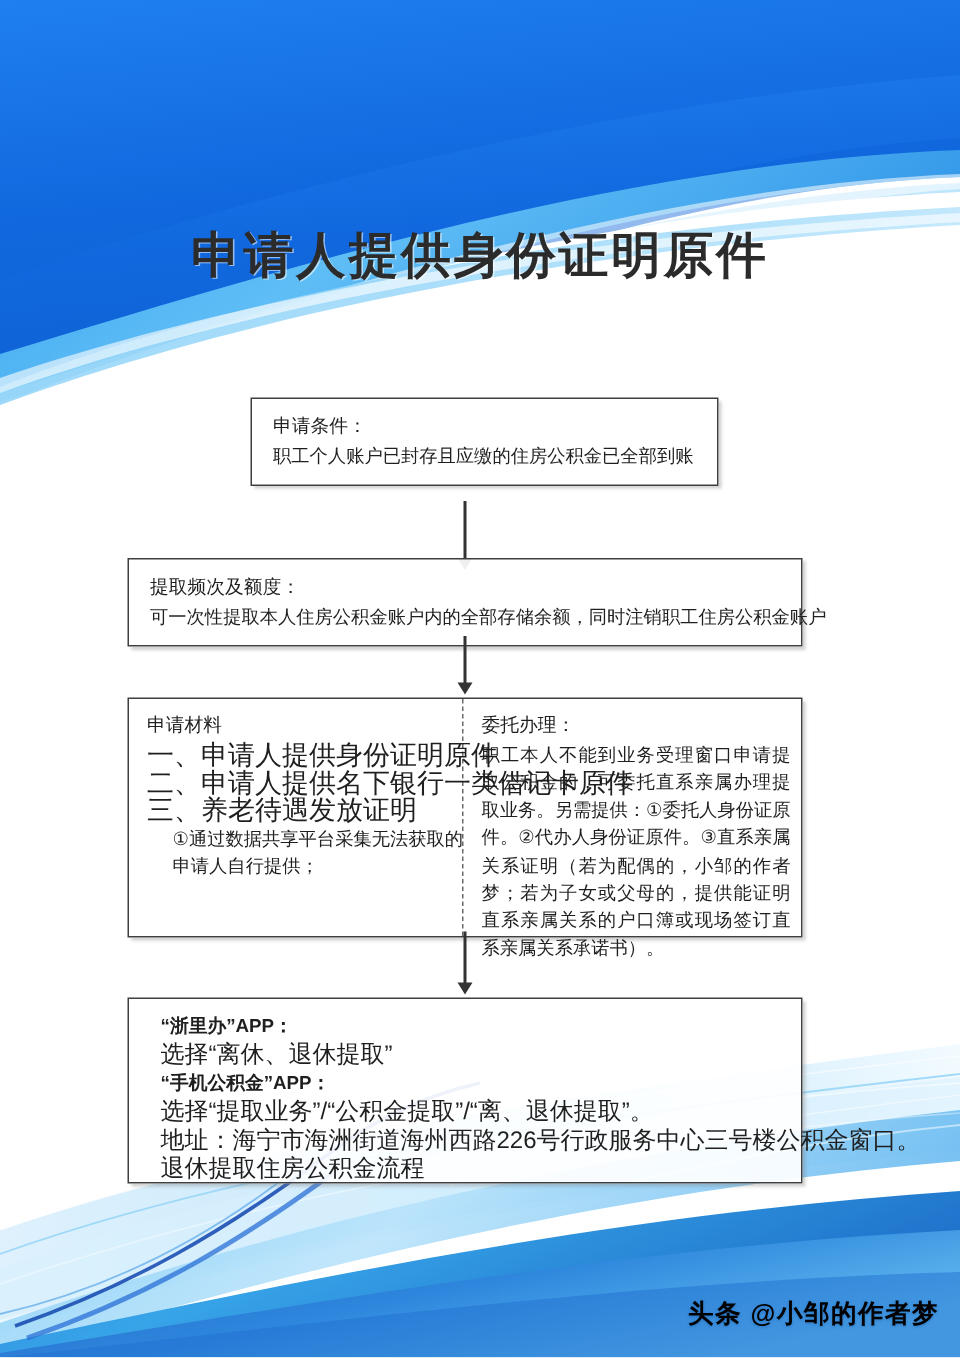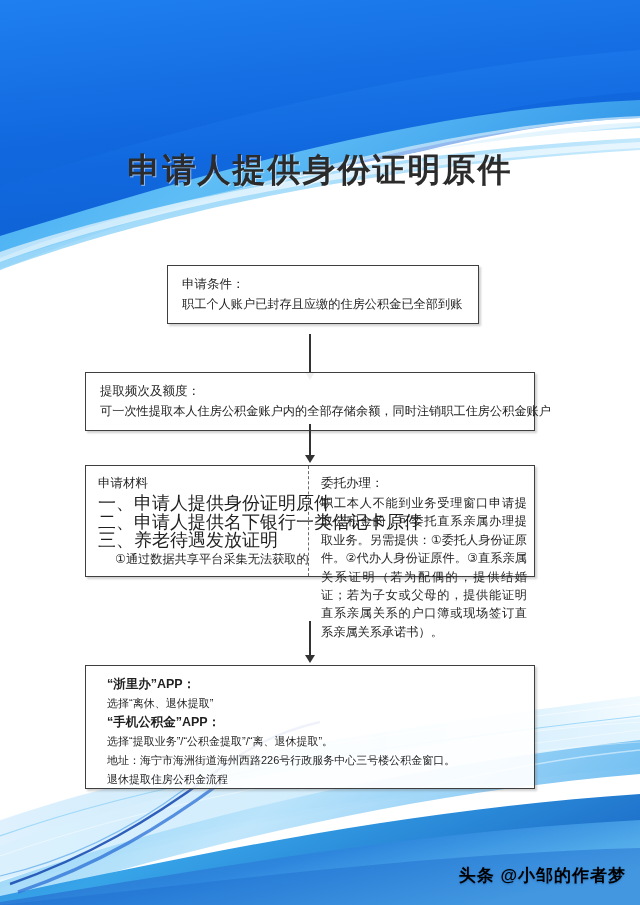--- a/index.html
+++ b/index.html
@@ -42,39 +42,39 @@
   .box .inner{padding:9px 12px 9px 14px;}
 
   .bhead{font-weight:normal;font-size:12.5px;line-height:19px;margin-bottom:1px;}
   .bline{font-size:12.2px;line-height:19px;white-space:nowrap;}
 
   
   #box-condition{left:167px;top:265px;width:312px;}
   
   #box-frequency{left:85px;top:372px;width:450px;}
   
-  #box-row3{left:85px;top:465px;width:450px;height:112px;padding-left:42px;}
+  #box-row3{left:85px;top:465px;width:450px;height:160px;padding-left:42px;}
   #box-row3 .col-left{
     position:absolute;left:0;top:0;width:223px;height:100%;
     box-sizing:border-box;border-right:1.5px dashed #6b6b6b;
   }
   #box-row3 .col-right{
     position:absolute;left:223px;top:0;width:227px;height:100%;
     box-sizing:border-box;
   }
   #box-row3 .inner{padding:8px 9px 8px 12px;}
   .mat-item{font-size:18px;line-height:18.5px;white-space:nowrap;}
   .mat-sub{font-size:12.2px;line-height:18.5px;padding-left:17px;white-space:nowrap;}
   .ent-body{font-size:12.2px;line-height:18.4px;text-align:justify;}
 
   
   #box-channel{left:85px;top:665px;width:450px;height:124px;}
   #box-channel .inner{padding:9px 12px 8px 14px;}
   .ch-sub{font-weight:bold;font-size:12.5px;line-height:19px;padding-left:7px;}
-  .ch-line{font-size:11px;line-height:19px;padding-left:7px;white-space:nowrap;}
+  .ch-line{font-size:16px;line-height:19px;padding-left:7px;white-space:nowrap;}
 
   
   .conn{position:absolute;background:#333;width:1.6px;}
   .arrowhead{
     position:absolute;width:0;height:0;
     border-left:5px solid transparent;
     border-right:5px solid transparent;
     border-top:8px solid #333;
   }
   #conn1{left:309px;top:334px;height:40px;}
@@ -162,26 +162,27 @@
     <div class="arrowhead" id="arrow2"></div>
 
     <div class="box" id="box-row3">
       <div class="col-left">
         <div class="inner">
           <div class="bhead">申请材料</div>
           <div class="mat-item">一、申请人提供身份证明原件</div>
           <div class="mat-item">二、申请人提供名下银行一类借记卡原件</div>
           <div class="mat-item">三、养老待遇发放证明</div>
           <div class="mat-sub">①通过数据共享平台采集无法获取的</div>
+          <div class="mat-sub">申请人自行提供；</div>
         </div>
       </div>
       <div class="col-right">
         <div class="inner">
           <div class="bhead">委托办理：</div>
-          <div class="ent-body">职工本人不能到业务受理窗口申请提取公积金的，可委托直系亲属办理提取业务。另需提供：①委托人身份证原件。②代办人身份证原件。③直系亲属关系证明（若为配偶的，提供结婚证；若为子女或父母的，提供能证明直系亲属关系的户口簿或现场签订直系亲属关系承诺书）。</div>
+          <div class="ent-body">职工本人不能到业务受理窗口申请提取公积金的，可委托直系亲属办理提取业务。另需提供：①委托人身份证原件。②代办人身份证原件。③直系亲属关系证明（若为配偶的，小邹的作者梦；若为子女或父母的，提供能证明直系亲属关系的户口簿或现场签订直系亲属关系承诺书）。</div>
         </div>
       </div>
     </div>
 
     <div class="conn" id="conn3"></div>
     <div class="arrowhead" id="arrow3"></div>
 
     <div class="box" id="box-channel">
       <div class="inner">
         <div class="ch-sub">“浙里办”APP：</div>

